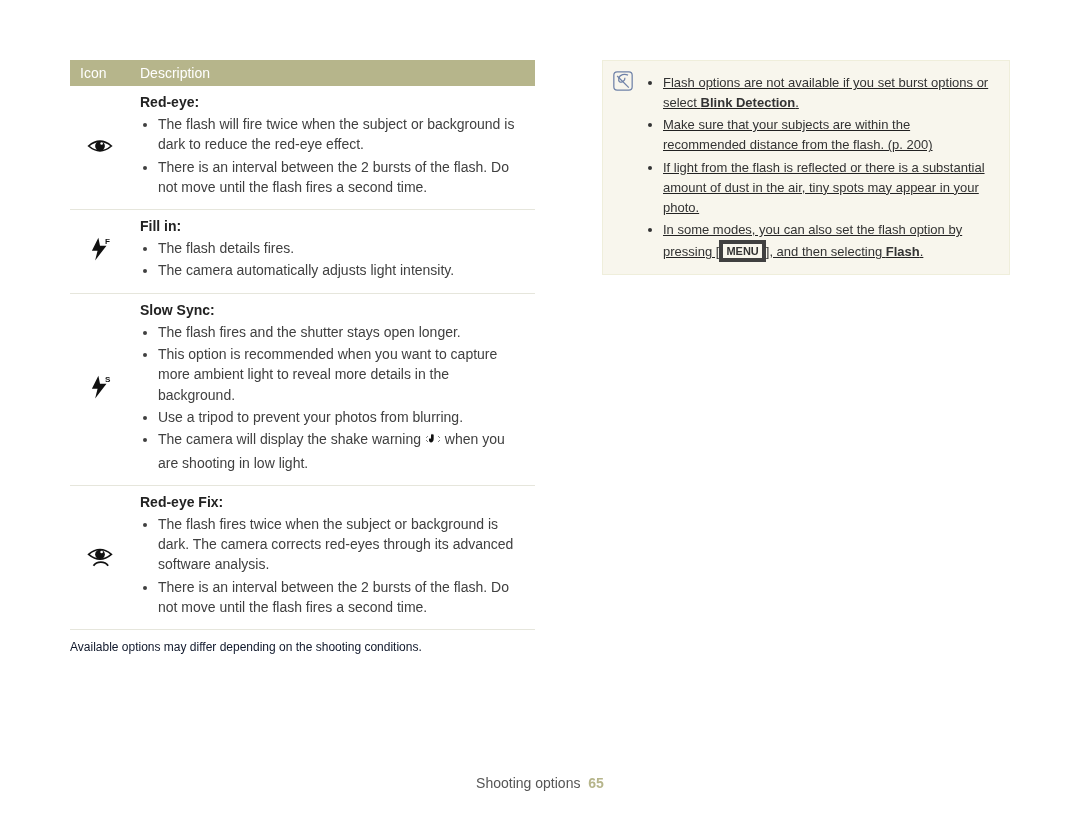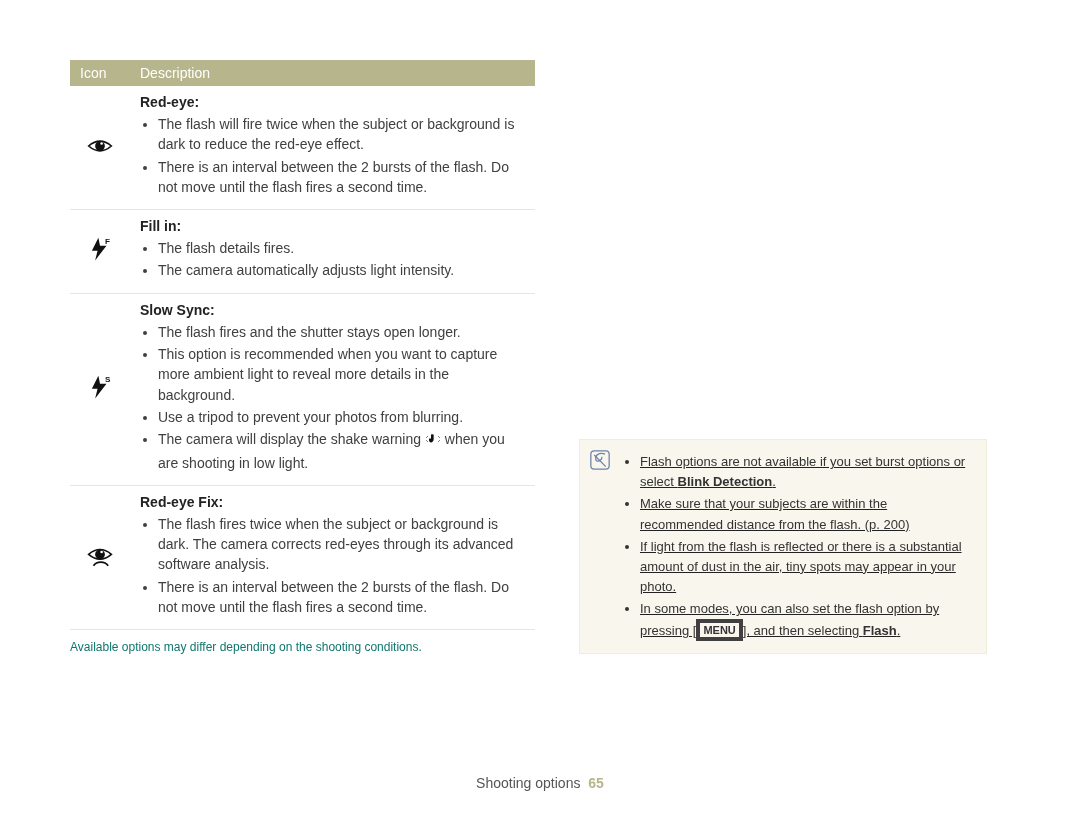--- a/index.html
+++ b/index.html
@@ -19,22 +19,22 @@
     box-sizing: border-box;
   }
   .title {
     font-size: 26px;
     font-weight: 300;
     color: #bdbdbd;
     margin-bottom: 28px;
   }
   .columns {
     display: flex;
-    gap: 44px;
-    align-items: flex-end;
+    gap: 67px;
+    align-items: flex-start;
   }
   .left {
     width: 465px;
   }
   .right {
     width: 408px;
     text-decoration: underline;
   }
 
   
@@ -75,21 +75,21 @@
     margin: 0 0 4px 0;
     padding-left: 18px;
     font-size: 14px;
     line-height: 1.45;
     color: #404040;
   }
   .desc-block ul li { margin: 2px 0; }
 
   .footnote {
     font-size: 12px;
-    color: #0f766e;
+    color: #0f172a;
     margin-top: 10px;
   }
 
   
   .note {
     background: #f8f6ed;
     border: 1px solid #efeedb;
     padding: 10px 14px 10px 10px;
     display: flex;
     gap: 10px;

